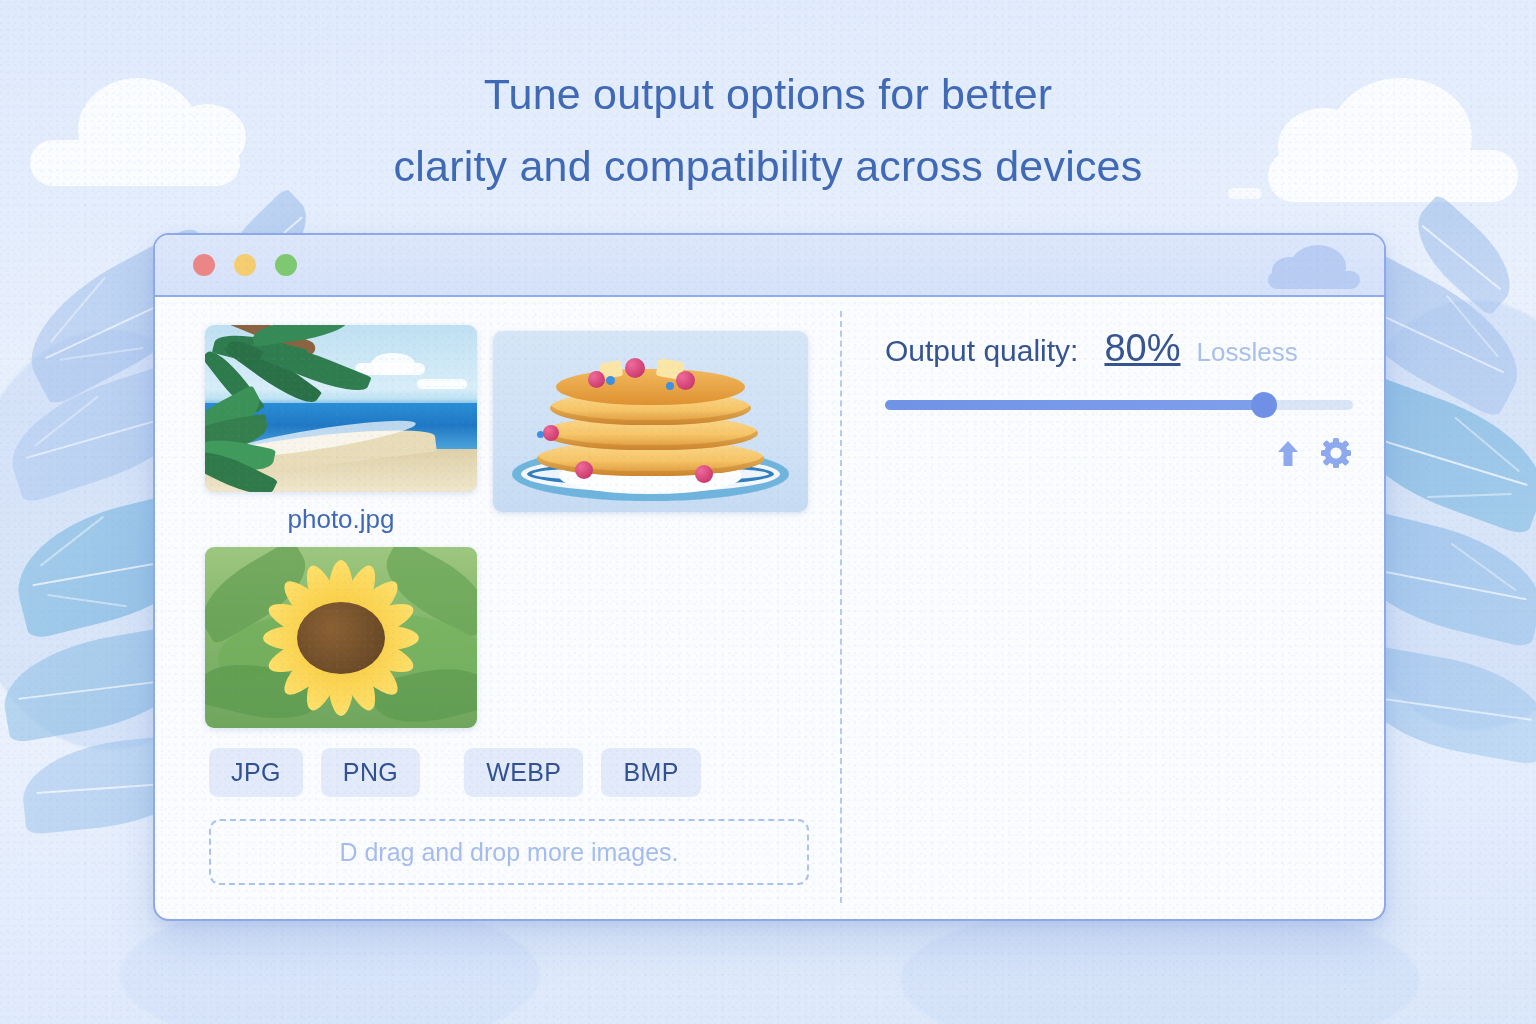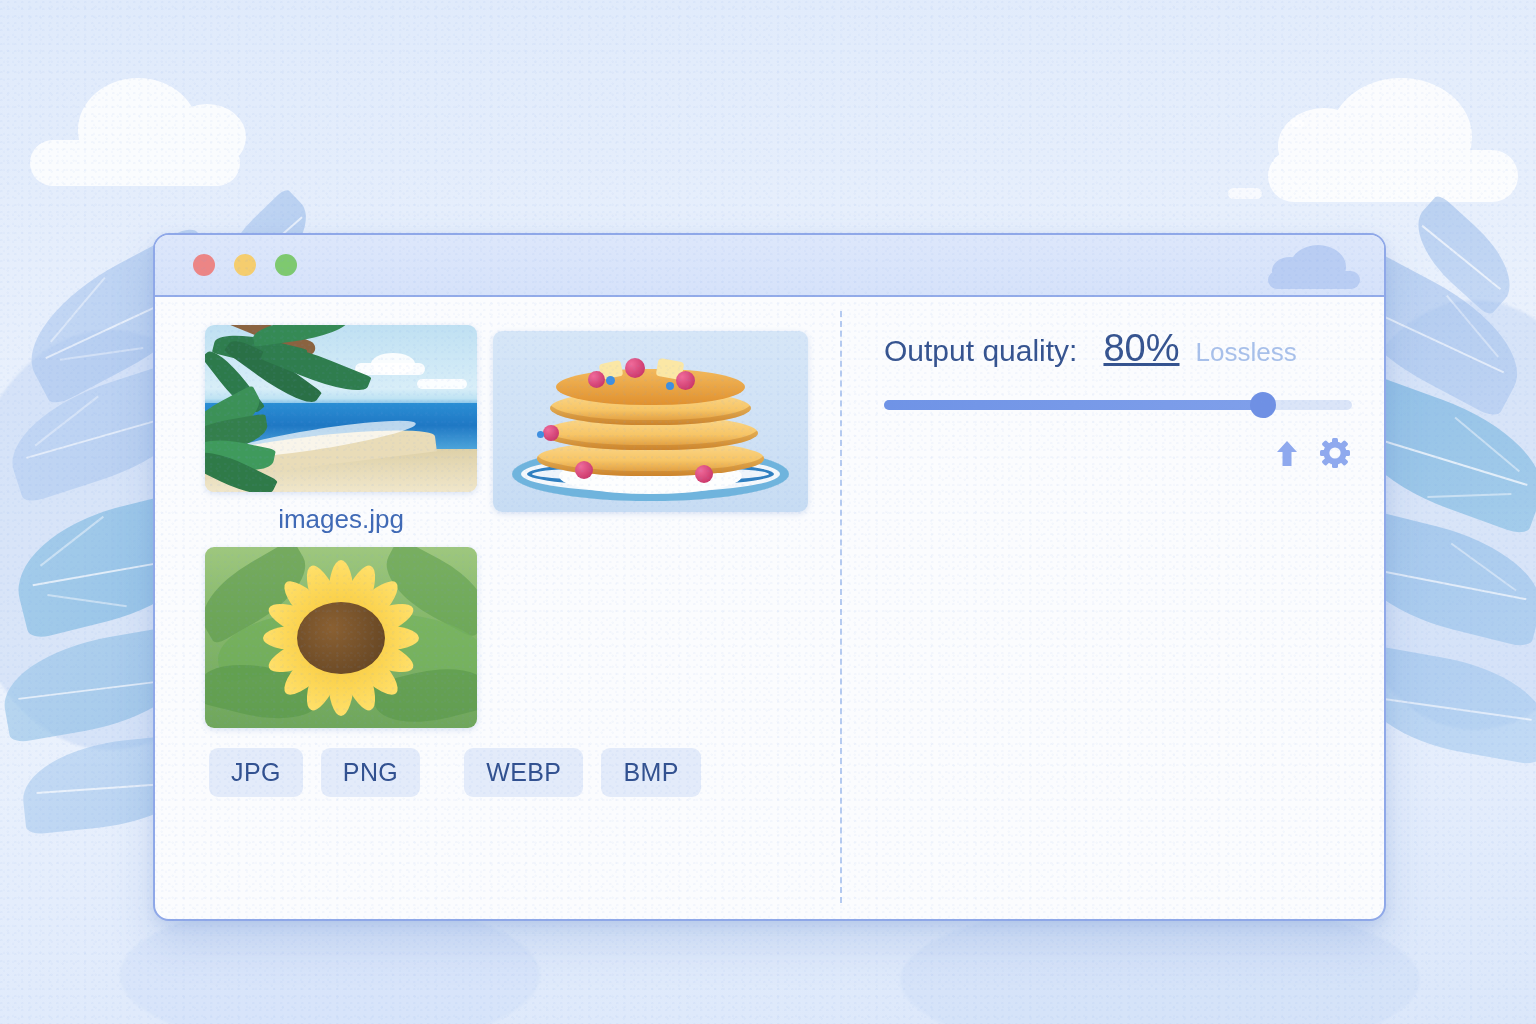--- a/index.html
+++ b/index.html
@@ -229,20 +229,24 @@
     <div class="vein" style="transform:rotate(3deg);"></div>
     <div class="rib" style="top:44%;transform:rotate(-22deg);"></div>
   </div>
   <div class="leaf" style="left:1358px;top:660px;width:190px;height:90px;background:linear-gradient(60deg,#a6cbf0,#8fbce8);transform:rotate(10deg) scaleX(-1);opacity:.55;">
     <div class="vein" style="transform:rotate(2deg);"></div>
   </div>
   <div class="leaf" style="left:1404px;top:226px;width:120px;height:58px;background:linear-gradient(60deg,#a3c2ee,#8eb4e7);transform:rotate(42deg) scaleX(-1);opacity:.5;">
     <div class="vein" style="transform:rotate(3deg);"></div>
   </div>
 
+  <div id="headline">
+    <div>Tune output options for better</div>
+    <div>clarity and compatibility across devices</div>
+  </div>
 
   <div id="window">
 
     <div id="titlebar">
       <div id="lights">
         <div class="light" style="background:#ec8585"></div>
         <div class="light" style="background:#f5cd6e"></div>
         <div class="light" style="background:#7ec96f"></div>
       </div>
       <div id="tb-cloud"></div>
@@ -266,21 +270,21 @@
               <div class="frond" style="left:10px;top:2px;width:92px;height:26px;transform:rotate(14deg);"></div>
               <div class="frond" style="left:26px;top:4px;width:104px;height:24px;transform:rotate(36deg);background:#2a7046;"></div>
               <div class="frond" style="left:48px;top:0px;width:96px;height:22px;transform:rotate(-8deg);background:#358a55;"></div>
               <div class="frond" style="left:60px;top:10px;width:110px;height:25px;transform:rotate(22deg);"></div>
               <div class="frond" style="left:4px;top:16px;width:78px;height:20px;transform:rotate(52deg);background:#2d7a4b;"></div>
               <div class="bush" style="left:-18px;top:76px;width:86px;height:34px;transform:rotate(-28deg);"></div>
               <div class="bush" style="left:-26px;top:96px;width:92px;height:30px;transform:rotate(-10deg);background:#347f4c;"></div>
               <div class="bush" style="left:-14px;top:116px;width:80px;height:28px;transform:rotate(12deg);background:#3f9a5c;"></div>
               <div class="bush" style="left:-20px;top:134px;width:86px;height:26px;transform:rotate(26deg);background:#2f7a48;"></div>
             </div>
-            <div class="caption">images.jpg</div>
+            <div class="caption">photo.jpg</div>
           </div>
 
 
           <div class="cell tall" style="margin-top:6px;">
             <div class="thumb pancakebg">
               <div class="plate"></div>
               <div class="plate-in"></div>
               <div class="cake" style="left:14%;top:61%;width:72%;height:19%;"></div>
               <div class="cake" style="left:16%;top:47%;width:68%;height:19%;"></div>
               <div class="cake" style="left:18%;top:33%;width:64%;height:19%;"></div>
@@ -329,20 +333,23 @@
 
         </div>
 
         <div id="chips">
           <div class="chip">JPG</div>
           <div class="chip">PNG</div>
           <div class="chip" style="margin-left:26px;">WEBP</div>
           <div class="chip">BMP</div>
         </div>
 
+        <div id="dropzone">
+          <span>D drag and drop more images.</span>
+        </div>
       </div>
 
       <div id="divider"></div>
 
       <div id="right">
         <div id="qrow">
           <span id="qlabel">Output quality:</span>
           <span id="qvalue">80%</span>
           <span id="qmode">Lossless</span>
         </div>

